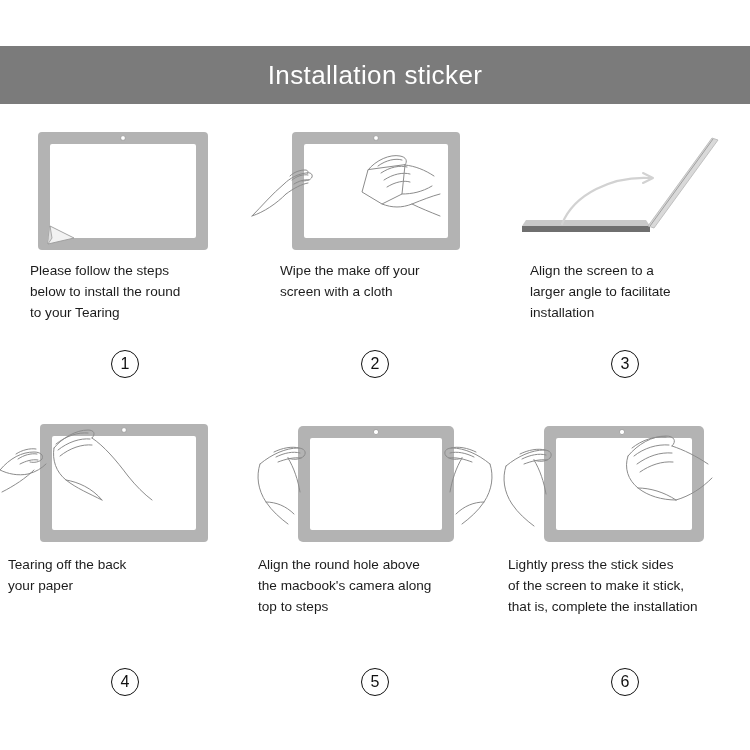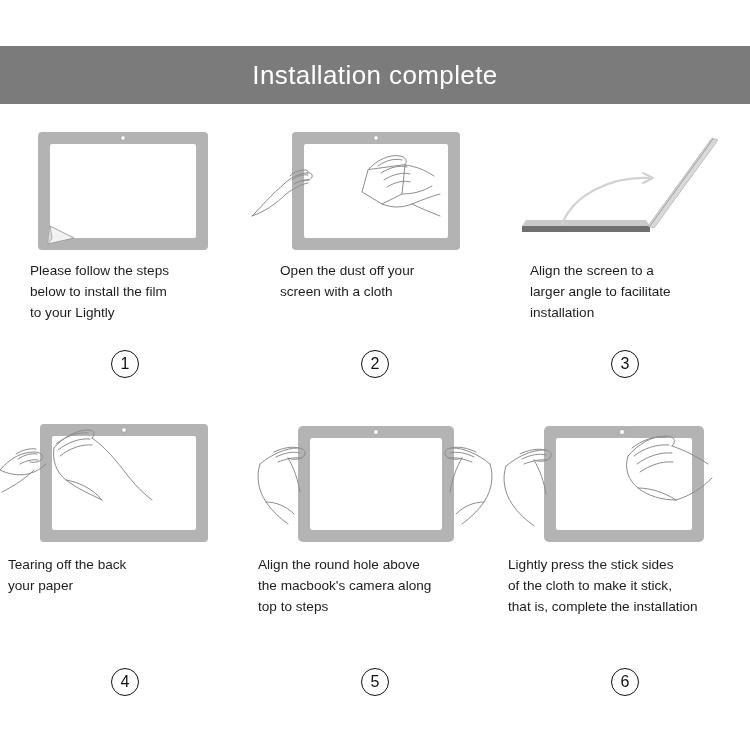--- a/index.html
+++ b/index.html
@@ -96,43 +96,43 @@
     justify-content: center;
     padding-top: 2px;
   }
 </style>
 </head>
 <body>
 
 <div class="page">
 
   <div class="header-bar">
-    <div class="header-title">Installation complete</div>
+    <div class="header-title">Installation sticker</div>
   </div>
 
   <div class="steps-grid row-1">
 
     <div class="step-cell">
       <div class="art">
         <svg width="250" height="140" viewBox="0 0 250 140">
 
           <rect x="38" y="12" width="170" height="118" rx="4" fill="#b3b3b3"></rect>
 
           <rect x="50" y="24" width="146" height="94" rx="2" fill="#ffffff"></rect>
 
           <circle cx="123" cy="18" r="2.4" fill="#ffffff" stroke="#9a9a9a" stroke-width="0.8"></circle>
 
           <path d="M50 106 L74 118 L48 124 Z" fill="#f2f2f2" stroke="#9a9a9a" stroke-width="0.9" stroke-linejoin="round"></path>
           <path d="M50 106 L52 118 L48 124" fill="#dedede" stroke="#9a9a9a" stroke-width="0.8"></path>
         </svg>
       </div>
       <div class="caption">
         <div class="caption-line">Please follow the steps</div>
-        <div class="caption-line">below to install the film</div>
-        <div class="caption-line">to your Lightly</div>
+        <div class="caption-line">below to install the round</div>
+        <div class="caption-line">to your Tearing</div>
       </div>
       <div class="num-wrap">
         <div class="step-num">1</div>
       </div>
     </div>
 
     <div class="step-cell">
       <div class="art">
         <svg width="250" height="140" viewBox="0 0 250 140">
           <rect x="42" y="12" width="168" height="118" rx="4" fill="#b3b3b3"></rect>
@@ -154,21 +154,21 @@
             <path d="M134 60 C143 54 153 52 160 54"></path>
             <path d="M137 67 C145 62 154 60 160 62"></path>
             <path d="M132 84 C142 88 152 88 162 84 C172 80 182 76 190 74"></path>
             <path d="M152 74 C162 74 172 72 182 66"></path>
             <path d="M162 84 C170 88 180 92 190 96"></path>
             <path d="M155 45 C165 46 175 50 184 56"></path>
           </g>
         </svg>
       </div>
       <div class="caption">
-        <div class="caption-line">Open the dust off your</div>
+        <div class="caption-line">Wipe the make off your</div>
         <div class="caption-line">screen with a cloth</div>
       </div>
       <div class="num-wrap">
         <div class="step-num">2</div>
       </div>
     </div>
 
     <div class="step-cell">
       <div class="art">
         <svg width="250" height="140" viewBox="0 0 250 140">
@@ -288,21 +288,21 @@
             <path d="M140 58 C150 51 162 47 173 48"></path>
             <path d="M128 42 C124 54 128 66 138 74 C148 82 162 86 176 86"></path>
             <path d="M172 32 C184 36 196 42 208 50"></path>
             <path d="M176 86 C190 82 202 74 212 64"></path>
             <path d="M138 74 C150 74 164 78 176 86"></path>
           </g>
         </svg>
       </div>
       <div class="caption">
         <div class="caption-line">Lightly press the stick sides</div>
-        <div class="caption-line">of the cloth to make it stick,</div>
+        <div class="caption-line">of the screen to make it stick,</div>
         <div class="caption-line">that is, complete the installation</div>
       </div>
       <div class="num-wrap">
         <div class="step-num">6</div>
       </div>
     </div>
   </div>
 
 </div>
 

